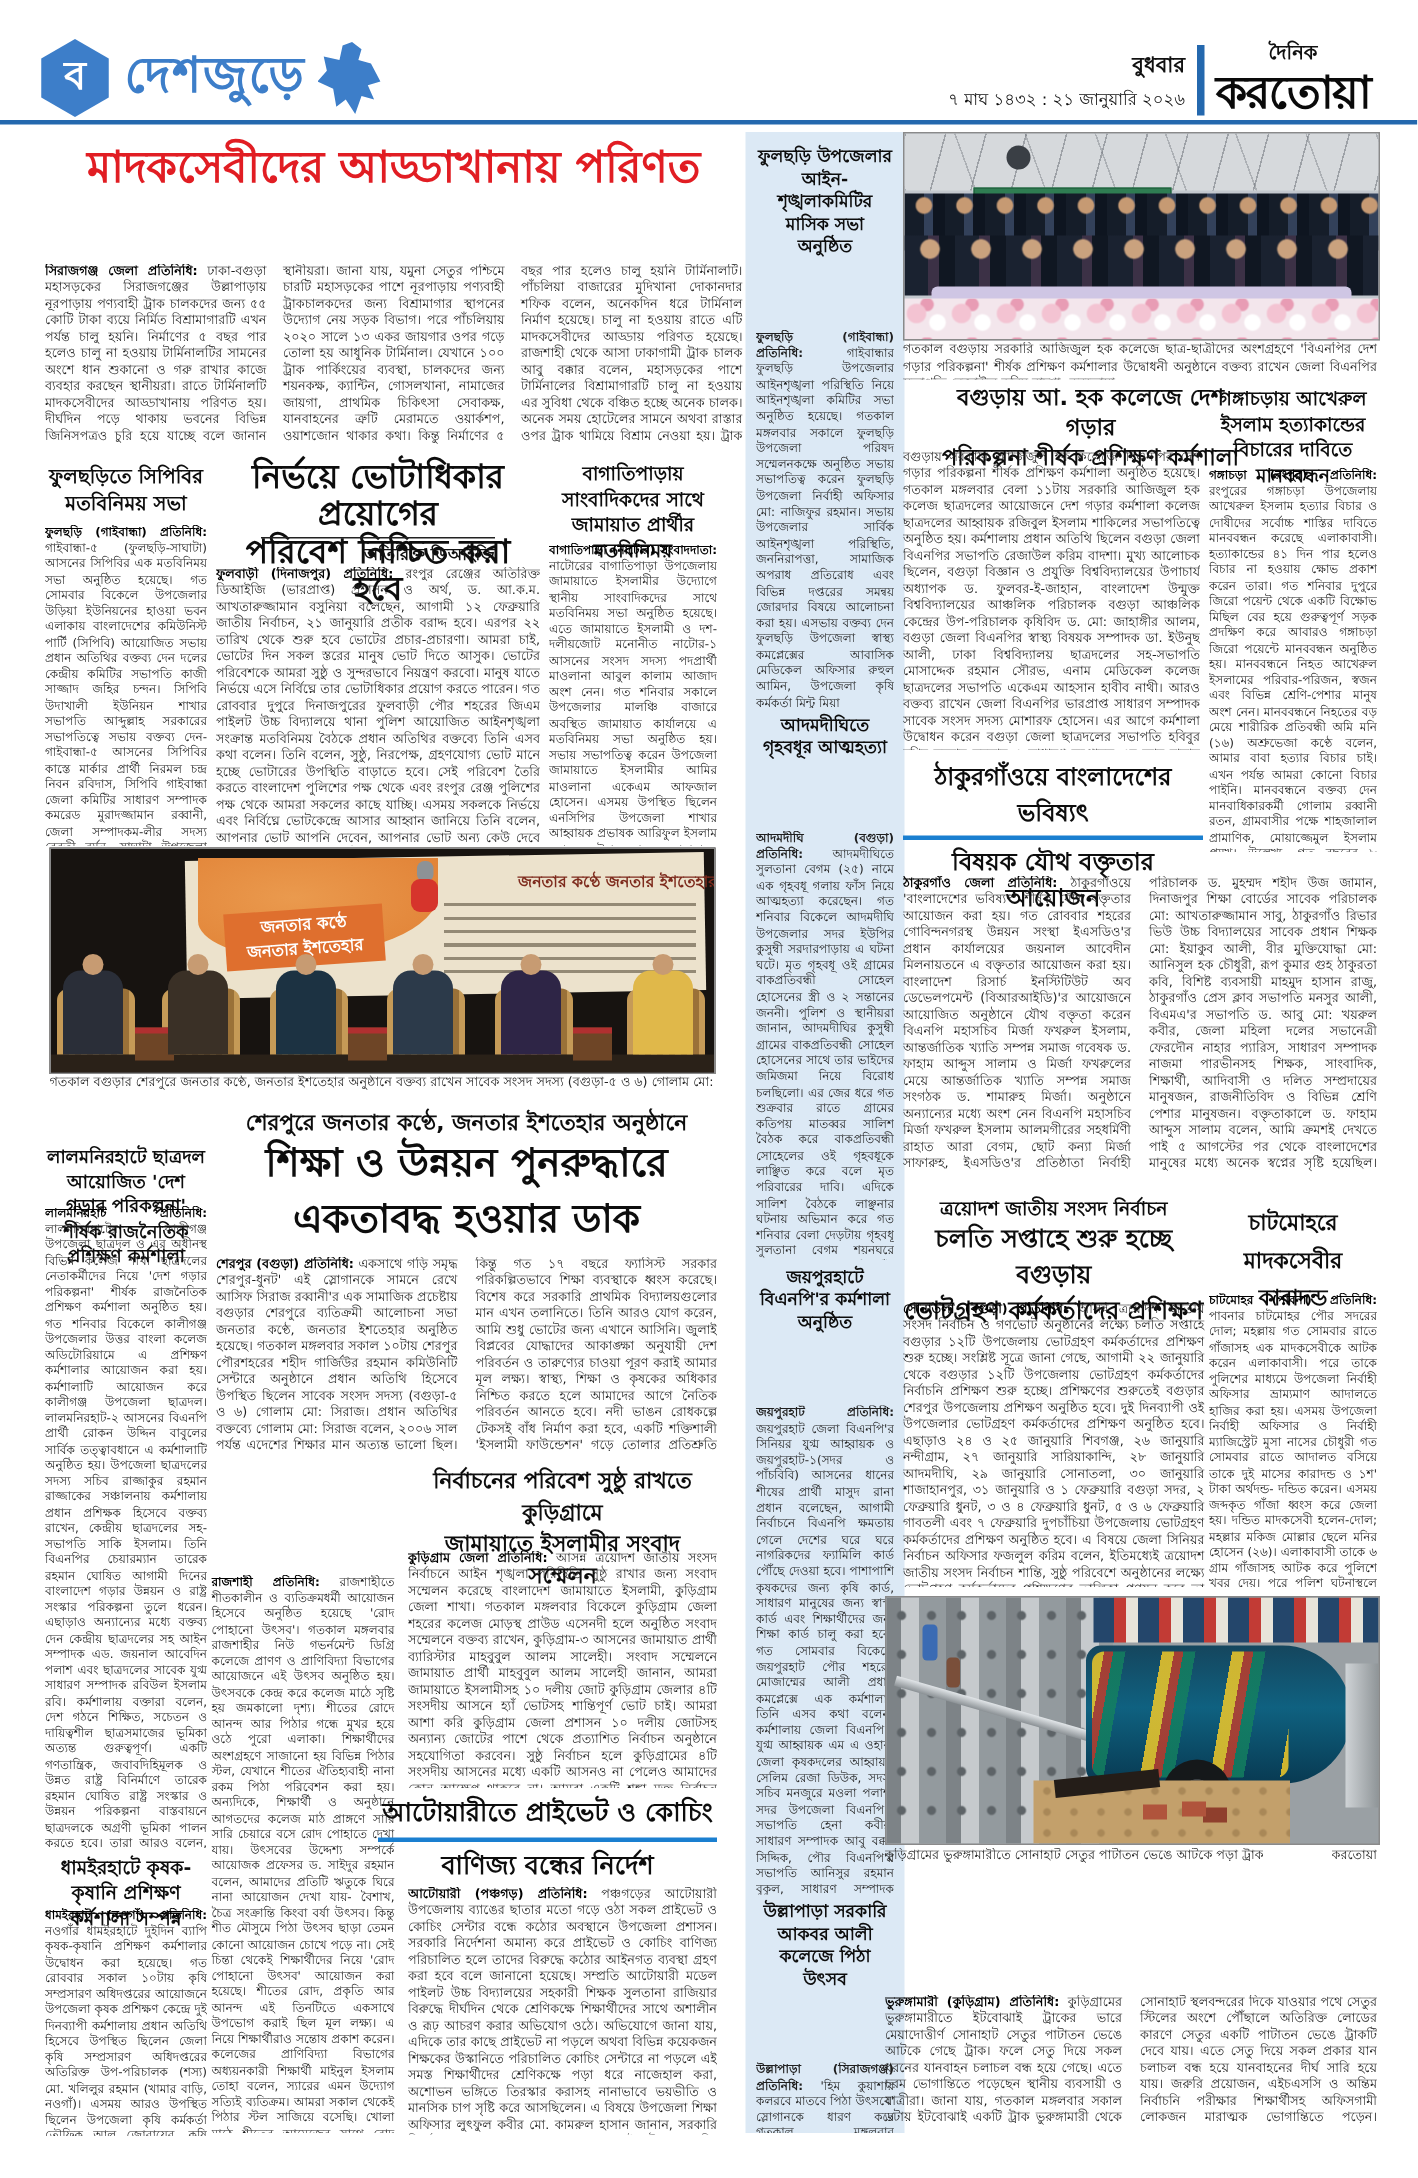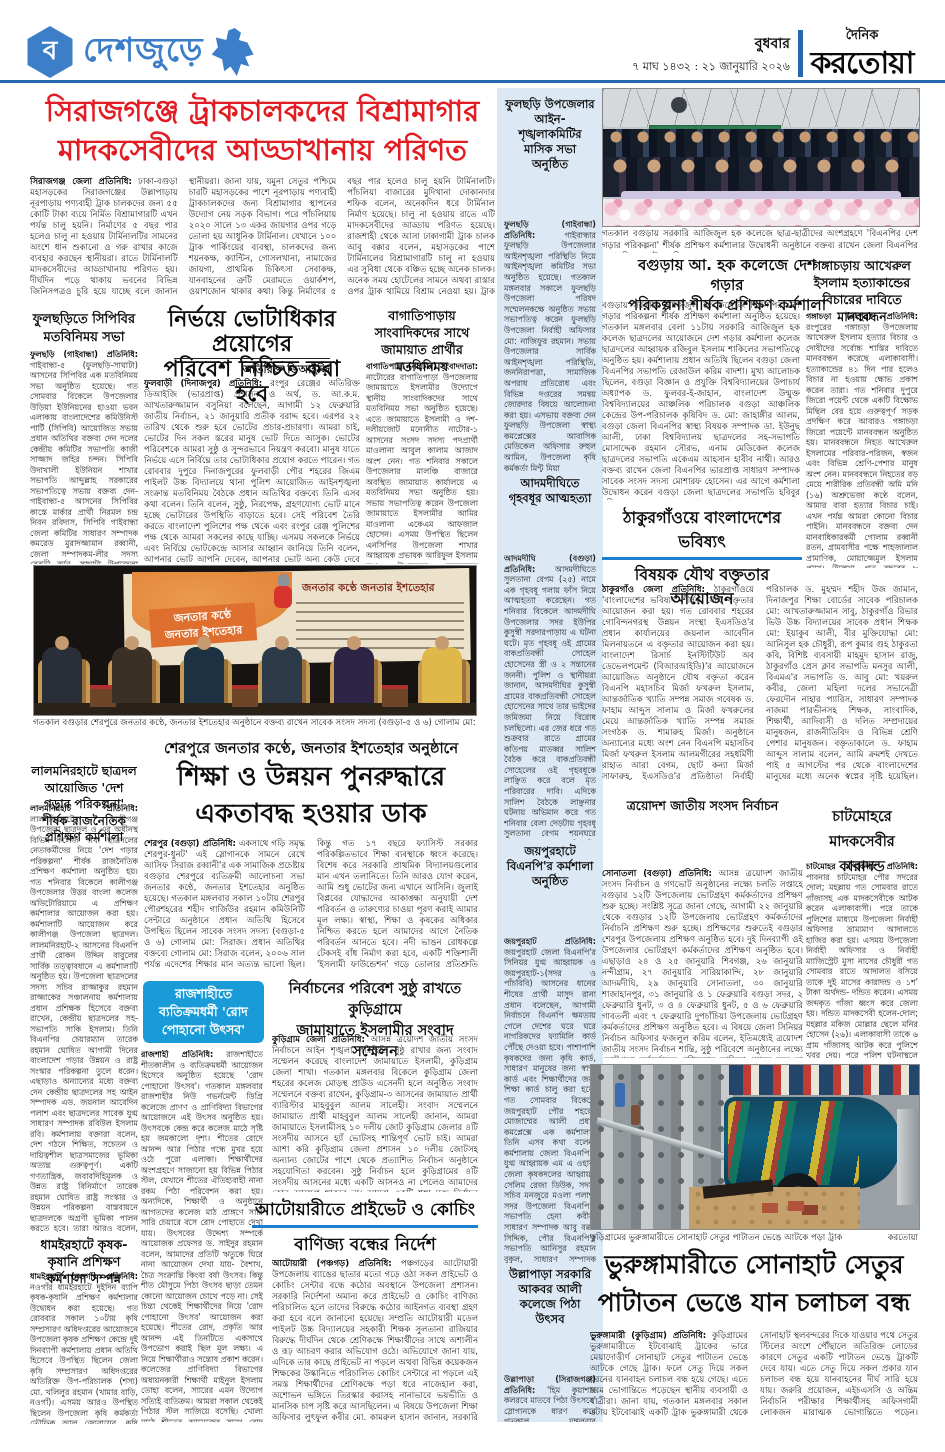--- a/index.html
+++ b/index.html
@@ -72,21 +72,20 @@
     <div style="font-size:11px;margin-top:2px;">৭ মাঘ ১৪৩২ : ২১ জানুয়ারি ২০২৬</div>
   </div>
   <div class="abs" style="left:798px;top:30px;width:5px;height:47px;background:#2468ae;"></div>
   <div class="abs" style="left:806px;top:25px;width:112px;">
     <div class="mast-small">দৈনিক</div>
     <div class="mast-big">করতোয়া</div>
   </div>
   <div class="abs" style="left:0;top:80px;width:945px;height:3px;background:#2468ae;"></div>
 
   <div class="abs hd red" style="left:30px;top:92px;width:465px;font-size:29px;line-height:39px;font-weight:800;">
-    <span style="display:block;">সিরাজগঞ্জে ট্রাকচালকদের বিশ্রামাগার</span>
     <span style="display:block;">মাদকসেবীদের আড্ডাখানায় পরিণত</span>
   </div>
   <div class="abs bt cols3" style="left:30px;top:176px;width:465px;height:122px;">
     <b>সিরাজগঞ্জ জেলা প্রতিনিধি:</b> <span>ঢাকা-বগুড়া মহাসড়কের সিরাজগঞ্জের উল্লাপাড়ায় নূরপাড়ায় পণ্যবাহী ট্রাক চালকদের জন্য ৫৫ কোটি টাকা ব্যয়ে নির্মিত বিশ্রামাগারটি এখন পর্যন্ত চালু হয়নি। নির্মাণের ৫ বছর পার হলেও চালু না হওয়ায় টার্মিনালটির সামনের অংশে ধান শুকানো ও গরু রাখার কাজে ব্যবহার করছেন স্থানীয়রা। রাতে টার্মিনালটি মাদকসেবীদের আড্ডাখানায় পরিণত হয়। দীর্ঘদিন পড়ে থাকায় ভবনের বিভিন্ন জিনিসপত্রও চুরি হয়ে যাচ্ছে বলে জানান স্থানীয়রা। জানা যায়, যমুনা সেতুর পশ্চিমে চারটি মহাসড়কের পাশে নূরপাড়ায় পণ্যবাহী ট্রাকচালকদের জন্য বিশ্রামাগার স্থাপনের উদ্যোগ নেয় সড়ক বিভাগ। পরে পাঁচলিয়ায় ২০২০ সালে ১৩ একর জায়গার ওপর গড়ে তোলা হয় আধুনিক টার্মিনাল। যেখানে ১০০ ট্রাক পার্কিংয়ের ব্যবস্থা, চালকদের জন্য শয়নকক্ষ, ক্যান্টিন, গোসলখানা, নামাজের জায়গা, প্রাথমিক চিকিৎসা সেবাকক্ষ, যানবাহনের ত্রুটি মেরামতে ওয়ার্কশপ, ওয়াশজোন থাকার কথা। কিন্তু নির্মাণের ৫ বছর পার হলেও চালু হয়নি টার্মিনালটি। পাঁচলিয়া বাজারের মুদিখানা দোকানদার শফিক বলেন, অনেকদিন ধরে টার্মিনাল নির্মাণ হয়েছে। চালু না হওয়ায় রাতে এটি মাদকসেবীদের আড্ডায় পরিণত হয়েছে। রাজশাহী থেকে আসা ঢাকাগামী ট্রাক চালক আবু বক্কার বলেন, মহাসড়কের পাশে টার্মিনালের বিশ্রামাগারটি চালু না হওয়ায় এর সুবিধা থেকে বঞ্চিত হচ্ছে অনেক চালক। অনেক সময় হোটেলের সামনে অথবা রাস্তার ওপর ট্রাক থামিয়ে বিশ্রাম নেওয়া হয়। ট্রাক থামিয়ে ঘুমিয়ে পড়লে তেল ও মালামাল চুরিসহ নানা সমস্যায় পড়তে হয় তাদের। এসময় কর্তৃপক্ষের কাছে দ্রুত টার্মিনালটি চালুর দাবি জানান তিনি। হাটিকুমরুল হাইওয়ে থানার অফিসার ইনচার্জ (ওসি) ইসমাইল হোসেন বলেন, থানা এলাকার আইনশৃঙ্খলা পরিস্থিতি স্বাভাবিক রাখতে পুলিশ কাজ করছে। পাশাপাশি অপরাধ প্রবণ এলাকা চিহ্নিত করে অপরাধ নির্মূলের চেষ্টার সাথে মহাসড়কে যানজট নিরসনে সর্বোচ্চ কাজ করা হচ্ছে। সিরাজগঞ্জ সড়ক ও জনপথ বিভাগের নির্বাহী প্রকৌশলী ইমরান ফারহান সুমেল বলেন, দ্রুত সময়ের মধ্যে ইজারা পদ্ধতির মাধ্যমে টার্মিনালটি চালুর জন্য ঊর্ধ্বতন কর্তৃপক্ষের সাথে যোগাযোগ করা হচ্ছে। চালকদের সুবিধার কথা চিন্তা করে টার্মিনালটি চালু করা হবে।</span>
   </div>
 
   <div id="bluecol" class="abs" style="left:497px;top:88px;width:106px;height:1334px;">
     <div>
       <div class="sb-head">ফুলছড়ি উপজেলার আইন-শৃঙ্খলাকমিটির মাসিক সভা অনুষ্ঠিত</div>
       <div class="sb-body" style="height:252px;"><b>ফুলছড়ি (গাইবান্ধা) প্রতিনিধি:</b> <span>গাইবান্ধার ফুলছড়ি উপজেলার আইনশৃঙ্খলা পরিস্থিতি নিয়ে আইনশৃঙ্খলা কমিটির সভা অনুষ্ঠিত হয়েছে। গতকাল মঙ্গলবার সকালে ফুলছড়ি উপজেলা পরিষদ সম্মেলনকক্ষে অনুষ্ঠিত সভায় সভাপতিত্ব করেন ফুলছড়ি উপজেলা নির্বাহী অফিসার মো: নাজিফুর রহমান। সভায় উপজেলার সার্বিক আইনশৃঙ্খলা পরিস্থিতি, জননিরাপত্তা, সামাজিক অপরাধ প্রতিরোধ এবং বিভিন্ন দপ্তরের সমন্বয় জোরদার বিষয়ে আলোচনা করা হয়। এসভায় বক্তব্য দেন ফুলছড়ি উপজেলা স্বাস্থ্য কমপ্লেক্সের আবাসিক মেডিকেল অফিসার রুহুল আমিন, উপজেলা কৃষি কর্মকর্তা মিন্টু মিয়া</span></div>
@@ -164,21 +163,21 @@
     <div class="abs" style="left:90px;top:5px;width:346px;height:92px;background:#ece2cc;transform:rotate(-1deg);"></div>
     <div class="abs" style="left:98px;top:6px;width:160px;height:66px;background:radial-gradient(ellipse at 40% 40%,#ea9a4e,#e07f33);border-radius:0 0 70% 40%;"></div>
     <div class="abs" style="left:116px;top:40px;width:106px;height:38px;background:#df6f2e;transform:rotate(-4deg);color:#fff;font-weight:bold;font-size:11px;line-height:16px;text-align:center;padding-top:3px;box-sizing:border-box;">
       <span style="display:block;">জনতার কণ্ঠে</span>
       <span style="display:block;">জনতার ইশতেহার</span>
     </div>
     <div class="abs" style="left:232px;top:8px;width:34px;height:40px;">
       <div style="position:absolute;left:12px;top:0;width:11px;height:14px;border-radius:5px;background:#8d9296;"></div>
       <div style="position:absolute;left:8px;top:12px;width:18px;height:22px;border-radius:6px;background:#d6342c;"></div>
     </div>
-    <div class="abs" style="left:268px;top:14px;width:160px;color:#7d2a1c;font-weight:bold;font-size:10.5px;text-align:left;">জনতার কণ্ঠে জনতার ইশতেহার</div>
+    <div class="abs" style="left:284px;top:14px;width:160px;color:#7d2a1c;font-weight:bold;font-size:10.5px;text-align:right;">জনতার কণ্ঠে জনতার ইশতেহার</div>
     <div class="abs" style="left:262px;top:36px;width:168px;height:54px;background:repeating-linear-gradient(180deg,rgba(110,100,80,.7) 0 2px,transparent 2px 9px);"></div>
     <div class="abs" style="left:0;bottom:0;width:100%;height:12px;background:#2a2118;"></div>
     <div class="chair" style="left:4px;"></div>
     <div class="chair" style="left:74px;"></div>
     <div class="chair" style="left:146px;"></div>
     <div class="chair" style="left:224px;"></div>
     <div class="chair" style="left:296px;"></div>
     <div class="chair" style="left:384px;"></div>
     <div class="stool" style="left:56px;"></div>
     <div class="stool" style="left:198px;"></div>
@@ -211,23 +210,20 @@
 
   <div class="abs hd" style="left:144px;top:758px;width:334px;font-size:26px;line-height:37px;font-weight:800;">
     <span style="display:block;">শিক্ষা ও উন্নয়ন পুনরুদ্ধারে</span>
     <span style="display:block;">একতাবদ্ধ হওয়ার ডাক</span>
   </div>
   <div class="abs hd" style="left:144px;top:737px;width:334px;font-size:14.5px;">শেরপুরে জনতার কণ্ঠে, জনতার ইশতেহার অনুষ্ঠানে</div>
   <div class="abs bt cols2" style="left:144px;top:838px;width:334px;height:137px;">
     <b>শেরপুর (বগুড়া) প্রতিনিধি:</b> <span>একসাথে গড়ি সমৃদ্ধ শেরপুর-ধুনট' এই স্লোগানকে সামনে রেখে আসিফ সিরাজ রব্বানী'র এক সামাজিক প্রচেষ্টায় বগুড়ার শেরপুরে ব্যতিক্রমী আলোচনা সভা জনতার কণ্ঠে, জনতার ইশতেহার অনুষ্ঠিত হয়েছে। গতকাল মঙ্গলবার সকাল ১০টায় শেরপুর পৌরশহরের শহীদ গার্জিউর রহমান কমিউনিটি সেন্টারে অনুষ্ঠানে প্রধান অতিথি হিসেবে উপস্থিত ছিলেন সাবেক সংসদ সদস্য (বগুড়া-৫ ও ৬) গোলাম মো: সিরাজ। প্রধান অতিথির বক্তব্যে গোলাম মো: সিরাজ বলেন, ২০০৬ সাল পর্যন্ত এদেশের শিক্ষার মান অত্যন্ত ভালো ছিল। কিন্তু গত ১৭ বছরে ফ্যাসিস্ট সরকার পরিকল্পিতভাবে শিক্ষা ব্যবস্থাকে ধ্বংস করেছে। বিশেষ করে সরকারি প্রাথমিক বিদ্যালয়গুলোর মান এখন তলানিতে। তিনি আরও যোগ করেন, আমি শুধু ভোটের জন্য এখানে আসিনি। জুলাই বিপ্লবের যোদ্ধাদের আকাঙ্ক্ষা অনুযায়ী দেশ পরিবর্তন ও তারুণ্যের চাওয়া পূরণ করাই আমার মূল লক্ষ্য। স্বাস্থ্য, শিক্ষা ও কৃষকের অধিকার নিশ্চিত করতে হলে আমাদের আগে নৈতিক পরিবর্তন আনতে হবে। নদী ভাঙন রোধকল্পে টেকসই বাঁধ নির্মাণ করা হবে, একটি শক্তিশালী 'ইসলামী ফাউন্ডেশন' গড়ে তোলার প্রতিশ্রুতি দেন, যেখানে ইসলামের প্রকৃত নৈতিক প্রশিক্ষণ প্রদান ও খেলাধুলার জন্য স্টেডিয়াম নির্মাণ করা হবে। আমিনুল মজলিসের সঞ্চালনায় অনুষ্ঠানের উদ্যোক্তা ছিলেন 'একসাথে গড়ি সমৃদ্ধ শেরপুর-ধুনট'-এ্যাম্বাসেডর আসিফ সিরাজ রব্বানী। বিশেষ অতিথির বক্তব্য রাখেন আরডি৪ বগুড়ার পরিচালক ড. আব্দুল মজিদ, বিশিষ্ট করপোরেট ব্যক্তিত্ব মেহবুব চৌধুরী, ডা. অমিরুল ইসলাম, সুইজারল্যান্ড দূতাবাসের প্রোগ্রাম ম্যানেজার ড. সৈয়দা জিনিয়া রশীদ এবং শেরউড ইন্টারন্যাশনাল স্কুল এন্ড কলেজের পরিচালক মো. শফিকুল ইসলাম (মিঠু)। তৃণমূলের কৃষি সমস্যার বাস্তব চিত্র আলোচনা সভায় 'জনতার কণ্ঠে' উঠে আসে স্থানীয় মানুষের দীর্ঘদিনের নানা বঞ্চনার কথা।</span>
   </div>
 
-  <div class="abs" style="left:143px;top:981px;width:121px;height:62px;background:#189bd7;border-radius:6px;display:flex;align-items:center;justify-content:center;">
-    <div class="hd" style="color:#fff;font-size:12.5px;line-height:18px;padding:0 4px;">রাজশাহীতে ব্যতিক্রমধর্মী 'রোদ পোহানো উৎসব'</div>
-  </div>
   <div class="abs bt btsm" style="left:141px;top:1050px;width:122px;height:372px;">
     <b>রাজশাহী প্রতিনিধি:</b> <span>রাজশাহীতে শীতকালীন ও ব্যতিক্রমধর্মী আয়োজন হিসেবে অনুষ্ঠিত হয়েছে 'রোদ পোহানো উৎসব'। গতকাল মঙ্গলবার রাজশাহীর নিউ গভর্নমেন্ট ডিগ্রি কলেজে প্রাণণ ও প্রাণিবিদ্যা বিভাগের আয়োজনে এই উৎসব অনুষ্ঠিত হয়। উৎসবকে কেন্দ্র করে কলেজ মাঠে সৃষ্টি হয় জমকালো দৃশ্য। শীতের রোদে আনন্দ আর পিঠার গন্ধে মুখর হয়ে ওঠে পুরো এলাকা। শিক্ষার্থীদের অংশগ্রহণে সাজানো হয় বিভিন্ন পিঠার স্টল, যেখানে শীতের ঐতিহ্যবাহী নানা রকম পিঠা পরিবেশন করা হয়। অন্যদিকে, শিক্ষার্থী ও অনুষ্ঠানে আগতদের কলেজ মাঠ প্রাঙ্গণে সারি সারি চেয়ারে বসে রোদ পোহাতে দেখা যায়। উৎসবের উদ্দেশ্য সম্পর্কে আয়োজক প্রফেসর ড. সাইদুর রহমান বলেন, আমাদের প্রতিটি ঋতুকে ঘিরে নানা আয়োজন দেখা যায়- বৈশাখ, চৈত্র সংক্রান্তি কিংবা বর্ষা উৎসব। কিন্তু শীত মৌসুমে পিঠা উৎসব ছাড়া তেমন কোনো আয়োজন চোখে পড়ে না। সেই চিন্তা থেকেই শিক্ষার্থীদের নিয়ে 'রোদ পোহানো উৎসব' আয়োজন করা হয়েছে। শীতের রোদ, প্রকৃতি আর আনন্দ এই তিনটিতে একসাথে উপভোগ করাই ছিল মূল লক্ষ্য। এ নিয়ে শিক্ষার্থীরাও সন্তোষ প্রকাশ করেন। কলেজের প্রাণিবিদ্যা বিভাগের অধ্যয়নকারী শিক্ষার্থী মাইনুল ইসলাম তোহা বলেন, স্যারের এমন উদ্যোগ সত্যিই ব্যতিক্রম। আমরা সকাল থেকেই পিঠার স্টল সাজিয়ে বসেছি। খোলা মাঠে শীতের আমেজের সাথে রোদ পোহাতে বেশ ভালোই লাগছে। শিক্ষক ও শিক্ষার্থীদের স্বতঃস্ফূর্ত অংশগ্রহণে দিনব্যাপী এই উৎসব প্রাণবন্ত হয়ে ওঠে। আয়োজকদের আশা, এ ধরনের ব্যতিক্রমী উদ্যোগ ভবিষ্যতেও শিক্ষাঙ্গনে শীতকালীন সংস্কৃতি ও ঐতিহ্যচর্চায় নতুন মাত্রা যোগ করবে।</span>
   </div>
 
   <div class="abs hd" style="left:272px;top:978px;width:206px;font-size:14.5px;line-height:21px;">
     <span style="display:block;">নির্বাচনের পরিবেশ সুষ্ঠু রাখতে কুড়িগ্রামে</span>
     <span style="display:block;">জামায়াতে ইসলামীর সংবাদ সম্মেলন</span>
   </div>
   <div class="abs bt" style="left:272px;top:1034px;width:206px;height:158px;">
     <b>কুড়িগ্রাম জেলা প্রতিনিধি:</b> <span>আসন্ন ত্রয়োদশ জাতীয় সংসদ নির্বাচনে আইন শৃঙ্খলা পরিস্থিতি সুষ্ঠু রাখার জন্য সংবাদ সম্মেলন করেছে বাংলাদেশ জামায়াতে ইসলামী, কুড়িগ্রাম জেলা শাখা। গতকাল মঙ্গলবার বিকেলে কুড়িগ্রাম জেলা শহরের কলেজ মোড়স্থ প্রাউড এসেনদী হলে অনুষ্ঠিত সংবাদ সম্মেলনে বক্তব্য রাখেন, কুড়িগ্রাম-৩ আসনের জামায়াত প্রার্থী ব্যারিস্টার মাহবুবুল আলম সালেহী। সংবাদ সম্মেলনে জামায়াত প্রার্থী মাহবুবুল আলম সালেহী জানান, আমরা জামায়াতে ইসলামীসহ ১০ দলীয় জোট কুড়িগ্রাম জেলার ৪টি সংসদীয় আসনে হ্যাঁ ভোটসহ শান্তিপূর্ণ ভোট চাই। আমরা আশা করি কুড়িগ্রাম জেলা প্রশাসন ১০ দলীয় জোটসহ অন্যান্য জোটের পাশে থেকে প্রত্যাশিত নির্বাচন অনুষ্ঠানে সহযোগিতা করবেন। সুষ্ঠু নির্বাচন হলে কুড়িগ্রামের ৪টি সংসদীয় আসনের মধ্যে একটি আসনও না পেলেও আমাদের কোন আক্ষেপ থাকবে না। আমরা একটি শঙ্কা মুক্ত নির্বাচন করতে চাই। সংবাদ সম্মেলনে উপস্থিত ছিলেন, কুড়িগ্রাম-১ আসনের জামায়াত প্রার্থী মো: আনোয়ারুল ইসলাম, কুড়িগ্রাম-৪ আসনের জামায়াত প্রার্থী মোস্তাফিজুর রহমান, জেলা জামায়াতের আমির অধ্যাপক আজিজুর রহমান সরকার, জেলা সেক্রেটারি মাওলানা মো: নিজাম উদ্দিন, সাবেক আমির আব্দুল মতিন ফারুকীসহ জামায়াতের অন্যান্য নেতাকর্মীসহ জেলায় কর্মরত প্রিন্ট ও ইলেকট্রনিক মিডিয়ায় কর্মরত গণমাধ্যমকর্মীরা।</span>
@@ -236,20 +232,24 @@
   <div class="abs hd" style="left:252px;top:1196px;width:226px;font-size:17px;line-height:26px;">
     <span style="display:block;">আটোয়ারীতে প্রাইভেট ও কোচিং</span>
     <div class="rule-blue"></div>
     <span style="display:block;">বাণিজ্য বন্ধের নির্দেশ</span>
   </div>
   <div class="abs bt" style="left:272px;top:1258px;width:206px;height:165px;">
     <b>আটোয়ারী (পঞ্চগড়) প্রতিনিধি:</b> <span>পঞ্চগড়ের আটোয়ারী উপজেলায় ব্যাঙের ছাতার মতো গড়ে ওঠা সকল প্রাইভেট ও কোচিং সেন্টার বন্ধে কঠোর অবস্থানে উপজেলা প্রশাসন। সরকারি নির্দেশনা অমান্য করে প্রাইভেট ও কোচিং বাণিজ্য পরিচালিত হলে তাদের বিরুদ্ধে কঠোর আইনগত ব্যবস্থা গ্রহণ করা হবে বলে জানানো হয়েছে। সম্প্রতি আটোয়ারী মডেল পাইলট উচ্চ বিদ্যালয়ের সহকারী শিক্ষক সুলতানা রাজিয়ার বিরুদ্ধে দীর্ঘদিন থেকে শ্রেণিকক্ষে শিক্ষার্থীদের সাথে অশালীন ও রূঢ় আচরণ করার অভিযোগ ওঠে। অভিযোগে জানা যায়, এদিকে তার কাছে প্রাইভেট না পড়লে অথবা বিভিন্ন কয়েকজন শিক্ষকের উস্কানিতে পরিচালিত কোচিং সেন্টারে না পড়লে এই সমস্ত শিক্ষার্থীদের শ্রেণিকক্ষে পড়া ধরে নাজেহাল করা, অশোভন ভঙ্গিতে তিরস্কার করাসহ নানাভাবে ভয়ভীতি ও মানসিক চাপ সৃষ্টি করে আসছিলেন। এ বিষয়ে উপজেলা শিক্ষা অফিসার লুৎফুল কবীর মো. কামরুল হাসান জানান, সরকারি নির্দেশনা অমান্য করে কোনো ধরনের প্রাইভেট বা কোচিং সেন্টার পরিচালনার সুযোগ নেই। বিশেষ করে স্কুল-কলেজের শিক্ষকরা যদি নিজ প্রতিষ্ঠানের শিক্ষার্থীদের কোচিং করান, তাহলে তা গুরুতর অপরাধ হি‌সেবে গণ্য হবে। এ ধরনের কর্মকান্ডের বিরুদ্ধে উপজেলা নির্বাহী অফিসারের মাধ্যমে ভ্রাম্যমাণ আদালত পরিচালনা করে জরিমানা ও প্রয়োজনীয় আইনগত ব্যবস্থা নেওয়া হবে।</span>
   </div>
 
   <div class="abs hd" style="left:602px;top:797px;width:201px;font-size:12.5px;">ত্রয়োদশ জাতীয় সংসদ নির্বাচন</div>
+  <div class="abs hd" style="left:602px;top:814px;width:201px;font-size:16.5px;line-height:24px;font-weight:800;">
+    <span style="display:block;">চলতি সপ্তাহে শুরু হচ্ছে বগুড়ায়</span>
+    <span style="display:block;">ভোটগ্রহণ কর্মকর্তাদের প্রশিক্ষণ</span>
+  </div>
   <div class="abs bt" style="left:602px;top:868px;width:201px;height:190px;">
     <b>সোনাতলা (বগুড়া) প্রতিনিধি:</b> <span>আসন্ন ত্রয়োদশ জাতীয় সংসদ নির্বাচন ও গণভোট অনুষ্ঠানের লক্ষ্যে চলতি সপ্তাহে বগুড়ার ১২টি উপজেলায় ভোটগ্রহণ কর্মকর্তাদের প্রশিক্ষণ শুরু হচ্ছে। সংশ্লিষ্ট সূত্রে জানা গেছে, আগামী ২২ জানুয়ারি থেকে বগুড়ার ১২টি উপজেলায় ভোটগ্রহণ কর্মকর্তাদের নির্বাচনি প্রশিক্ষণ শুরু হচ্ছে। প্রশিক্ষণের শুরুতেই বগুড়ার শেরপুর উপজেলায় প্রশিক্ষণ অনুষ্ঠিত হবে। দুই দিনব্যাপী ওই উপজেলার ভোটগ্রহণ কর্মকর্তাদের প্রশিক্ষণ অনুষ্ঠিত হবে। এছাড়াও ২৪ ও ২৫ জানুয়ারি শিবগঞ্জ, ২৬ জানুয়ারি নন্দীগ্রাম, ২৭ জানুয়ারি সারিয়াকান্দি, ২৮ জানুয়ারি আদমদীঘি, ২৯ জানুয়ারি সোনাতলা, ৩০ জানুয়ারি শাজাহানপুর, ৩১ জানুয়ারি ও ১ ফেব্রুয়ারি বগুড়া সদর, ২ ফেব্রুয়ারি ধুনট, ৩ ও ৪ ফেব্রুয়ারি ধুনট, ৫ ও ৬ ফেব্রুয়ারি গাবতলী এবং ৭ ফেব্রুয়ারি দুপচাঁচিয়া উপজেলায় ভোটগ্রহণ কর্মকর্তাদের প্রশিক্ষণ অনুষ্ঠিত হবে। এ বিষয়ে জেলা সিনিয়র নির্বাচন অফিসার ফজলুল করিম বলেন, ইতিমধ্যেই ত্রয়োদশ জাতীয় সংসদ নির্বাচন শান্তি, সুষ্ঠু পরিবেশে অনুষ্ঠানের লক্ষ্যে ভোটগ্রহণ কর্মকর্তাদের প্রশিক্ষণের তালিকা প্রণয়ন করে তা অনুমোদনের জন্য কমিশনে পাঠানো হয়েছে। কমিশন অনুমোদন দিলেই প্রশিক্ষণ কার্যক্রম আগামী ২২ জানুয়ারি থেকে শুরু হবে। বগুড়ার ১২ উপজেলায় পর্যায়ক্রমে প্রশিক্ষণ কার্যক্রম চলমান থাকবে।</span>
   </div>
 
   <div class="abs hd" style="left:806px;top:804px;width:112px;font-size:14.5px;line-height:25px;">
     <span style="display:block;">চাটমোহরে মাদকসেবীর</span>
     <span style="display:block;">কারাদন্ড</span>
   </div>
   <div class="abs bt btsm" style="left:806px;top:862px;width:112px;height:196px;">
     <b>চাটমোহর (পাবনা) প্রতিনিধি:</b> <span>পাবনার চাটমোহর পৌর সদরের দোল; মহল্লায় গত সোমবার রাতে গাঁজাসহ এক মাদকসেবীকে আটক করেন এলাকাবাসী। পরে তাকে পুলিশের মাধ্যমে উপজেলা নির্বাহী অফিসার ভ্রাম্যমাণ আদালতে হাজির করা হয়। এসময় উপজেলা নির্বাহী অফিসার ও নির্বাহী ম্যাজিস্ট্রেট মুসা নাসের চৌধুরী গত সোমবার রাতে আদালত বসিয়ে তাকে দুই মাসের কারাদন্ড ও ১শ' টাকা অর্থদন্ড- দন্ডিত করেন। এসময় জব্দকৃত গাঁজা ধ্বংস করে জেলা হয়। দন্ডিত মাদকসেবী হলেন-দোল; মহল্লার মকিজ মোল্লার ছেলে মনির হোসেন (২৬)। এলাকাবাসী তাকে ৬ গ্রাম গাঁজাসহ আটক করে পুলিশে খবর দেয়। পরে পুলিশ ঘটনাস্থলে পৌঁছে তাকে আটক করে ভ্রাম্যমাণ আদালতে হাজির করে। গতকাল মঙ্গলবার সকালে দন্ডপ্রাপ্ত মনিরকে পাবনা জেলহাজতে প্রেরণ করা হয়েছে।</span>
@@ -267,24 +267,20 @@
     <div class="abs" style="right:0;top:44px;width:22px;height:96px;background:linear-gradient(90deg,#cfd3d6,#8f9598);"></div>
     <div class="abs deck" style="left:30%;bottom:0;width:52%;height:42px;"></div>
     <div class="abs" style="left:52%;bottom:16px;width:16px;height:10px;background:#b0543c;box-shadow:26px -2px 0 #b0543c, 40px 2px 0 #8f3f2d;"></div>
     <div class="abs" style="left:34%;bottom:34px;width:70px;height:12px;background:#241d18;transform:rotate(-6deg);"></div>
   </div>
   <div class="abs" style="left:590px;top:1232px;width:328px;display:flex;justify-content:space-between;">
     <span class="caption">কুড়িগ্রামের ভুরুঙ্গামারীতে সোনাহাট সেতুর পাটাতন ভেঙে আটকে পড়া ট্রাক</span>
     <span class="caption">করতোয়া</span>
   </div>
 
-  <div class="abs hd" style="left:590px;top:1246px;width:328px;font-size:25px;line-height:38px;font-weight:800;">
-    <span style="display:block;">ভুরুঙ্গামারীতে সোনাহাট সেতুর</span>
-    <span style="display:block;">পাটাতন ভেঙে যান চলাচল বন্ধ</span>
-  </div>
   <div class="abs bt cols2" style="left:590px;top:1330px;width:328px;height:96px;">
     <b>ভুরুঙ্গামারী (কুড়িগ্রাম) প্রতিনিধি:</b> <span>কুড়িগ্রামের ভুরুঙ্গামারীতে ইটবোঝাই ট্রাকের ভারে মেয়াদোত্তীর্ণ সোনাহাট সেতুর পাটাতন ভেঙে আটকে গেছে ট্রাক। ফলে সেতু দিয়ে সকল ধরনের যানবাহন চলাচল বন্ধ হয়ে গেছে। এতে চরম ভোগান্তিতে পড়েছেন স্থানীয় ব্যবসায়ী ও যাত্রীরা। জানা যায়, গতকাল মঙ্গলবার সকাল ৬টায় ইটবোঝাই একটি ট্রাক ভুরুঙ্গামারী থেকে সোনাহাট স্থলবন্দরের দিকে যাওয়ার পথে সেতুর স্টিলের অংশে পৌঁছালে অতিরিক্ত লোডের কারণে সেতুর একটি পাটাতন ভেঙে ট্রাকটি দেবে যায়। এতে সেতু দিয়ে সকল প্রকার যান চলাচল বন্ধ হয়ে যানবাহনের দীর্ঘ সারি হয়ে যায়। জরুরি প্রয়োজন, এইচএসসি ও অন্তিম নির্বাচনি পরীক্ষার শিক্ষার্থীসহ অফিসগামী লোকজন মারাত্মক ভোগান্তিতে পড়েন। কুড়িগ্রাম সড়ক ও জনপথ বিভাগের নির্বাহী প্রকৌশলী মীর নিজাম উদ্দিন আহমেদ বলেন, পুরাতন এই সেতুর ধারণ ক্ষমতা ১০ টন কিন্তু ট্রাকে পরিবহন করা হয়েছে ৩৯ টন। ফলে অতিরিক্ত লোডের কারণে দুর্ঘটনাটি ঘটে। ট্রাক মালিক ও ইট ক্রয়কারী ব্যক্তির বিরুদ্ধে মামলা করার প্রস্তুতি চলছে। এ বিষয়ে ভুরুঙ্গামারী থানার অফিসার ইনচার্জ (ওসি) আজিম উদ্দিন বলেন, ওভার লোডের কারণে কোন মামলা হয় না। তবে জরিমানা আরোপের বিধি রয়েছে। উপজেলা নির্বাহী অফিসার শাহসুফ হোসেন ও ওসি আজিম উদ্দিন ঘটনাস্থল পরিদর্শন করেছেন।</span>
   </div>
 
   <div class="abs hd" style="left:30px;top:1236px;width:108px;font-size:12.5px;line-height:17px;">ধামইরহাটে কৃষক-কৃষানি প্রশিক্ষণ কর্মশালা সম্পন্ন</div>
   <div class="abs bt btsm" style="left:30px;top:1272px;width:108px;height:152px;">
     <b>ধামইরহাট (নওগাঁ) প্রতিনিধি:</b> <span>নওগাঁর ধামইরহাটে দুইদিন ব্যাপি কৃষক-কৃষানি প্রশিক্ষণ কর্মশালার উদ্বোধন করা হয়েছে। গত রোববার সকাল ১০টায় কৃষি সম্প্রসারণ অধিদপ্তরের আয়োজনে উপজেলা কৃষক প্রশিক্ষণ কেন্দ্রে দুই দিনব্যাপী কর্মশালায় প্রধান অতিথি হিসেবে উপস্থিত ছিলেন জেলা কৃষি সম্প্রসারণ অধিদপ্তরের অতিরিক্ত উপ-পরিচালক (শস্য) মো. খলিলুর রহমান (খামার বাড়ি, নওগাঁ)। এসময় আরও উপস্থিত ছিলেন উপজেলা কৃষি কর্মকর্তা তৌফিক আল জোবায়ের, কৃষি সম্প্রসারণ অফিসার অভিজিৎ কুমার কুন্ডু, উপসহকারী কৃষি কর্মকর্তা মারুফ হোসেন, মিলন কুমার, লাবনী খাতুন প্রমুখ।</span>
   </div>
 
 </div>

